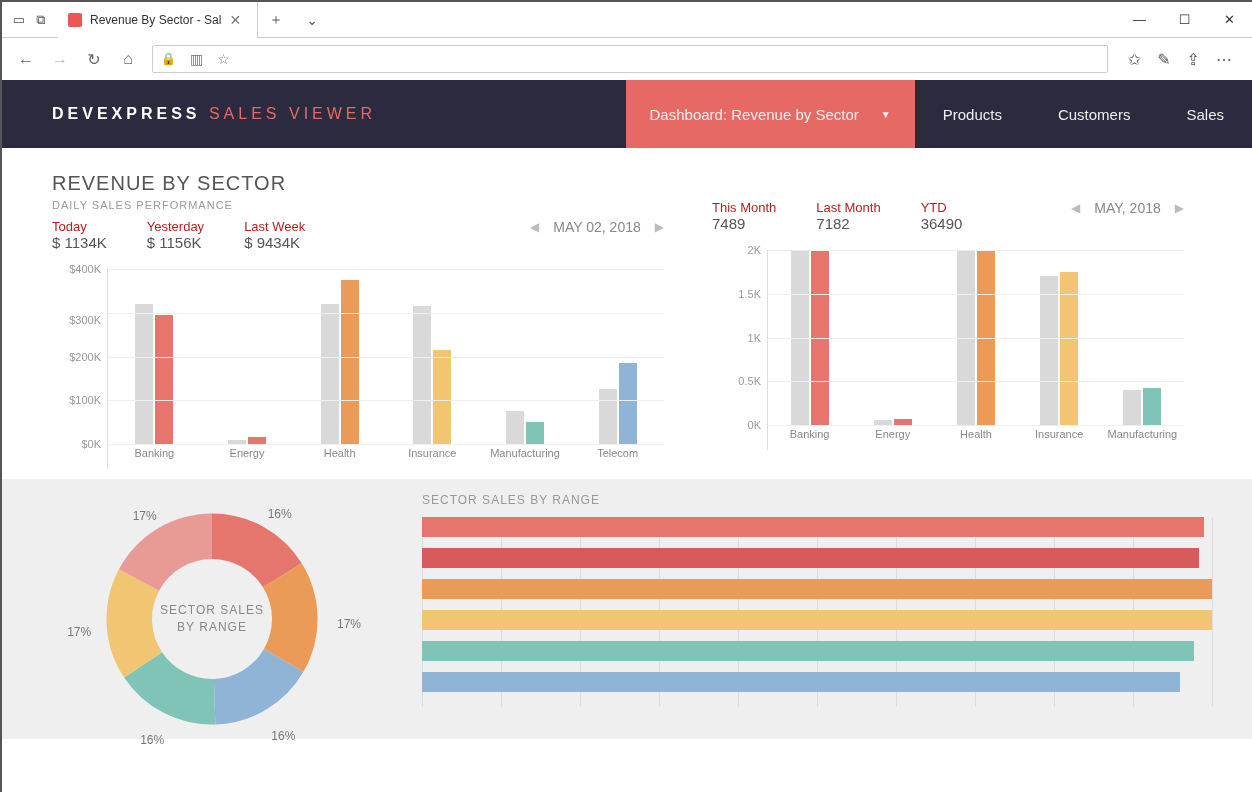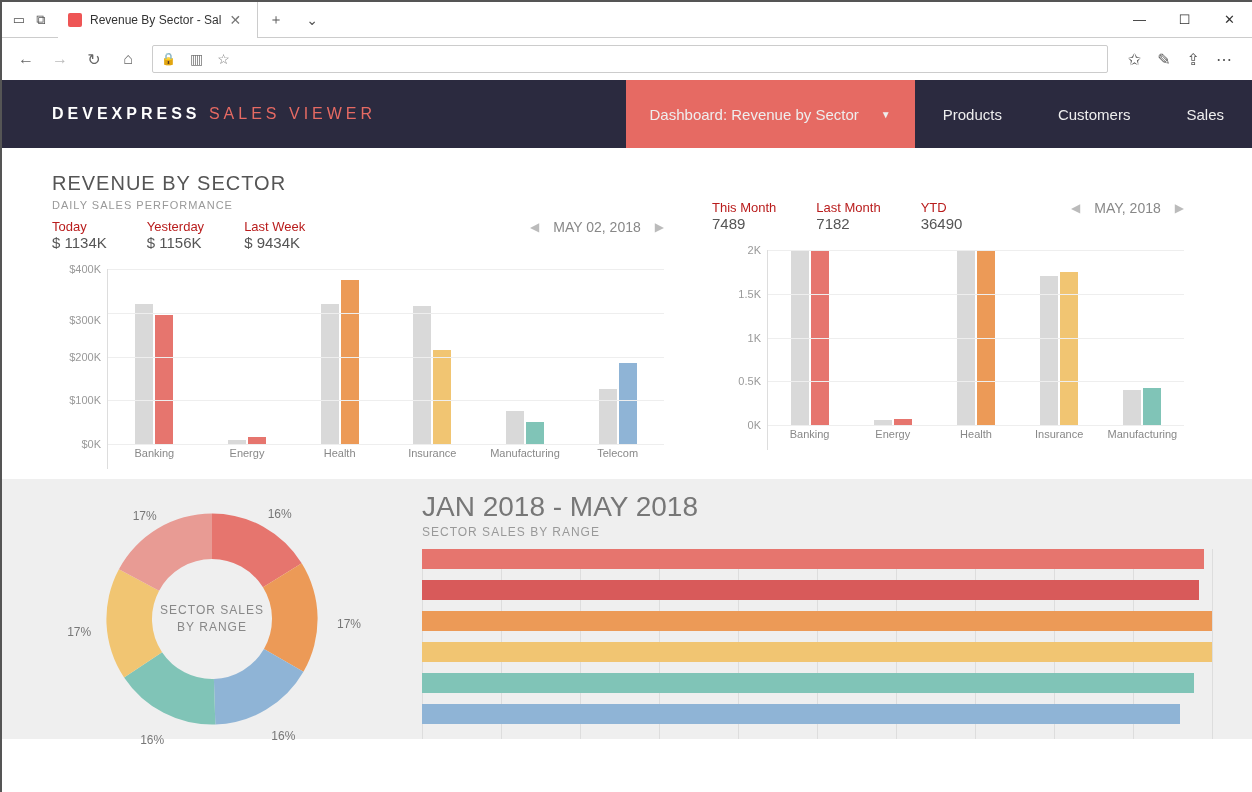--- a/index.html
+++ b/index.html
@@ -295,21 +295,20 @@
       </div>
       <div id="donut-labels"></div>
     <div class="dlabel" style="left: 265.637px; top: 16.1473px;">16%</div>
         <div class="dlabel" style="left: 334.983px; top: 125.969px;">17%</div>
         <div class="dlabel" style="left: 269.346px; top: 237.822px;">16%</div>
         <div class="dlabel" style="left: 138.139px; top: 241.771px;">16%</div>
         <div class="dlabel" style="left: 65.1529px; top: 134.09px;">17%</div>
         <div class="dlabel" style="left: 130.654px; top: 18.1781px;">17%</div>
       </div>
     <div class="rangewrap">
-      <div class="rh1">JAN 2018 - MAY 2018</div>
       <div class="rh2">SECTOR SALES BY RANGE</div>
       <div class="hbars" id="hbars">
           <div class="hgrid" style="left: 0%;"></div>
           <div class="hgrid" style="left: 10%;"></div>
           <div class="hgrid" style="left: 20%;"></div>
           <div class="hgrid" style="left: 30%;"></div>
           <div class="hgrid" style="left: 40%;"></div>
           <div class="hgrid" style="left: 50%;"></div>
           <div class="hgrid" style="left: 60%;"></div>
           <div class="hgrid" style="left: 70%;"></div>

